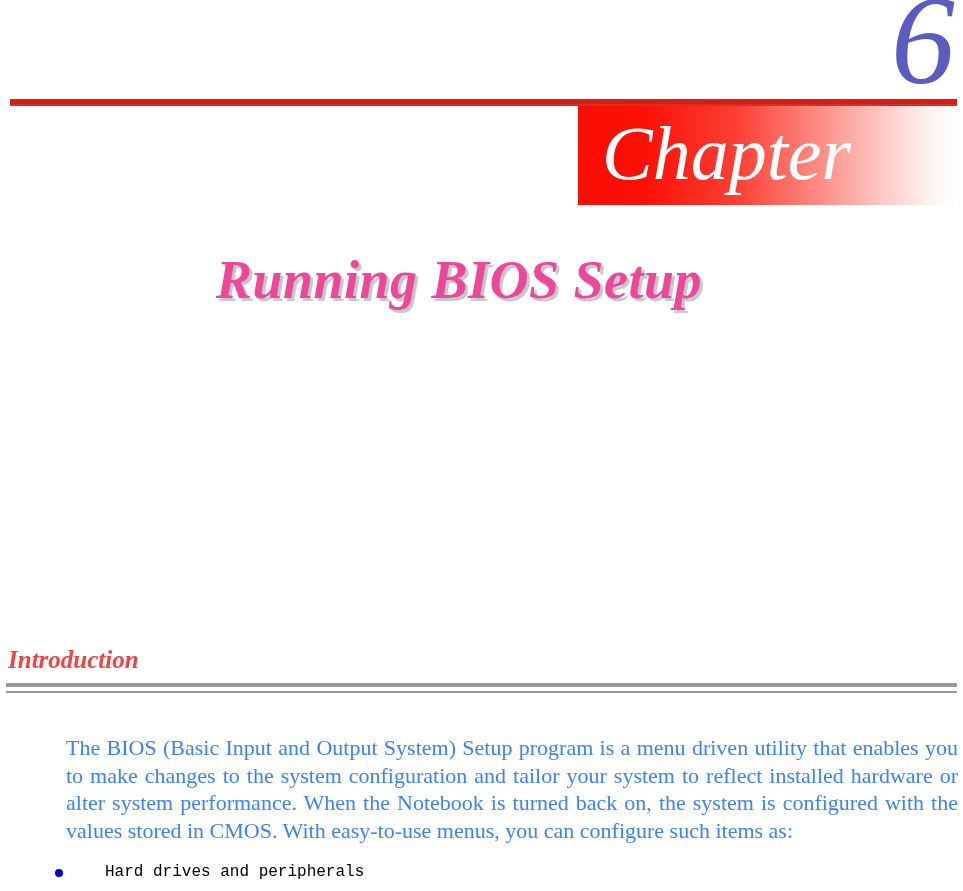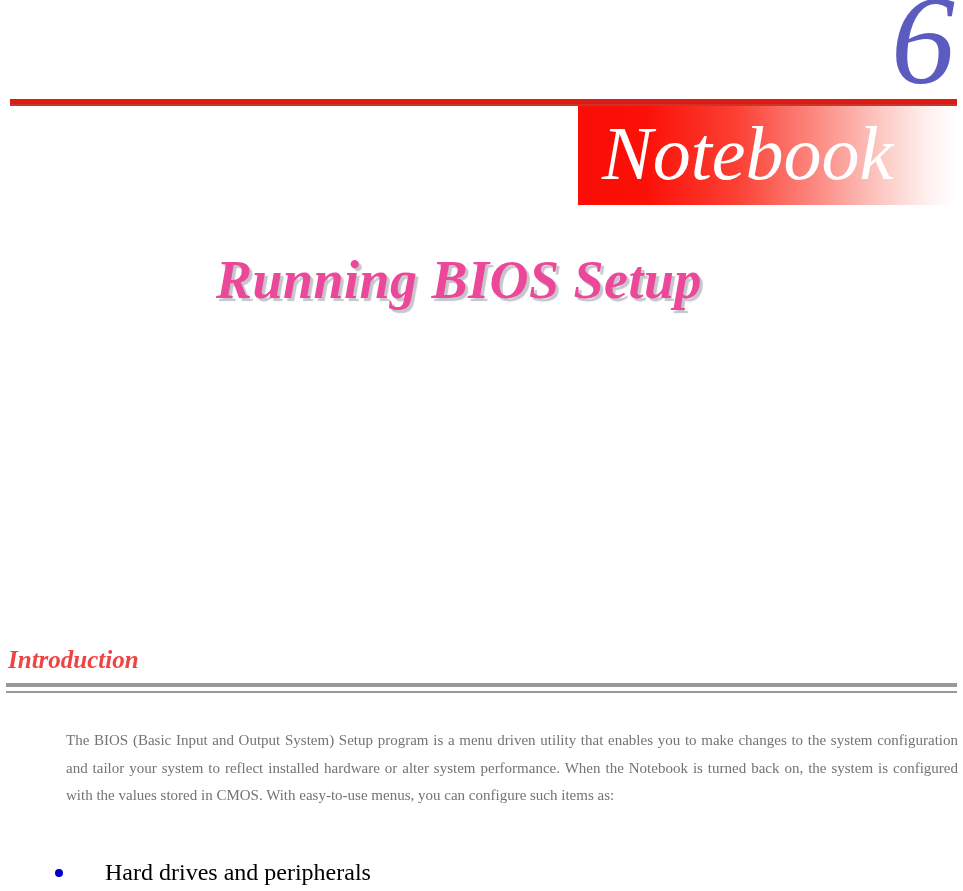--- a/index.html
+++ b/index.html
@@ -126,40 +126,40 @@
 
   
   #intro-paragraph {
     position: absolute;
     left: 66px;
     top: 712px;
     width: 892px;
     text-align: justify;
     text-justify: inter-word;
     font-family: "Liberation Serif", "DejaVu Serif", serif;
-    font-size: 15px;
+    font-size: 22px;
     line-height: 27.5px;
-    color: #737373;
+    color: #3b82f6;
   }
 
   
   #feature-list {
     position: absolute;
     left: 50px;
     top: 858px;
     width: 900px;
     margin: 0;
     padding: 0;
     list-style: none;
   }
   #feature-list li {
     position: relative;
     padding-left: 55px;
-    font-family: Liberation Serif, serif;
-    font-size: 24px;
+    font-family: Liberation Mono, monospace;
+    font-size: 16px;
     line-height: 28px;
     color: #000000;
   }
   #feature-list li .bullet-dot {
     position: absolute;
     left: 5px;
     top: 11px;
     width: 8px;
     height: 8px;
     border-radius: 50%;
@@ -168,21 +168,21 @@
 </style>
 </head>
 <body>
 
 <div id="chapter-number">6</div>
 
 <div id="header-rule"></div>
 <div id="header-rule-thin"></div>
 
 <div id="chapter-banner">
-  <div id="chapter-banner-label">Notebook</div>
+  <div id="chapter-banner-label">Chapter</div>
 </div>
 
 <div id="chapter-title">Running BIOS Setup</div>
 
 <div id="section-heading">Introduction</div>
 <div id="section-rule-thick"></div>
 <div id="section-rule-thin"></div>
 
 <p id="intro-paragraph">The BIOS (Basic Input and Output System) Setup program is a menu driven utility that enables you to make changes to the system configuration and tailor your system to reflect installed hardware or alter system performance.  When the Notebook is turned back on, the system is configured with the values stored in CMOS.  With easy-to-use menus, you can configure such items as:</p>
 

